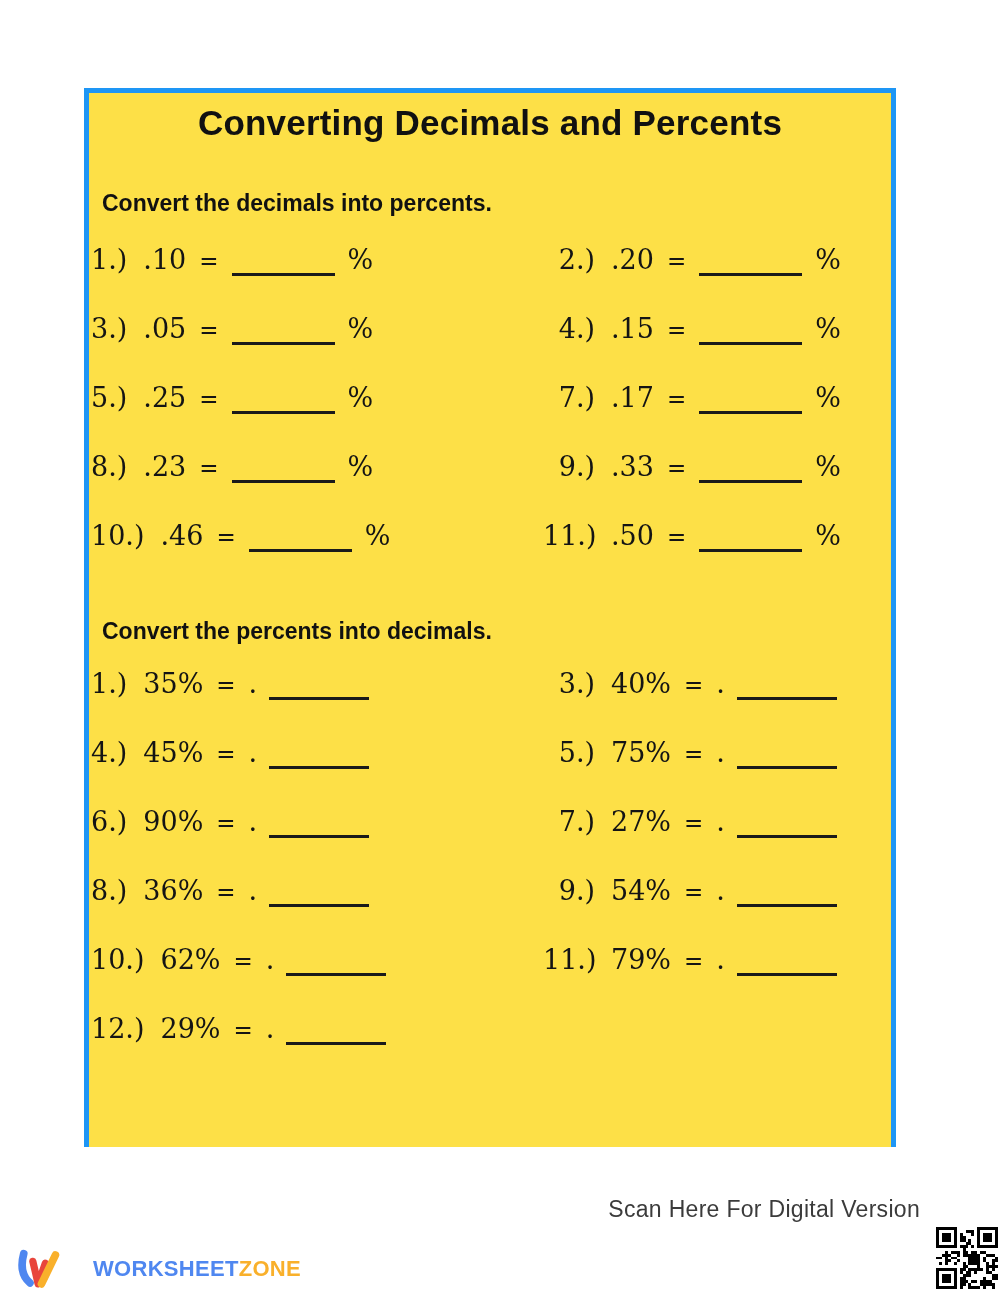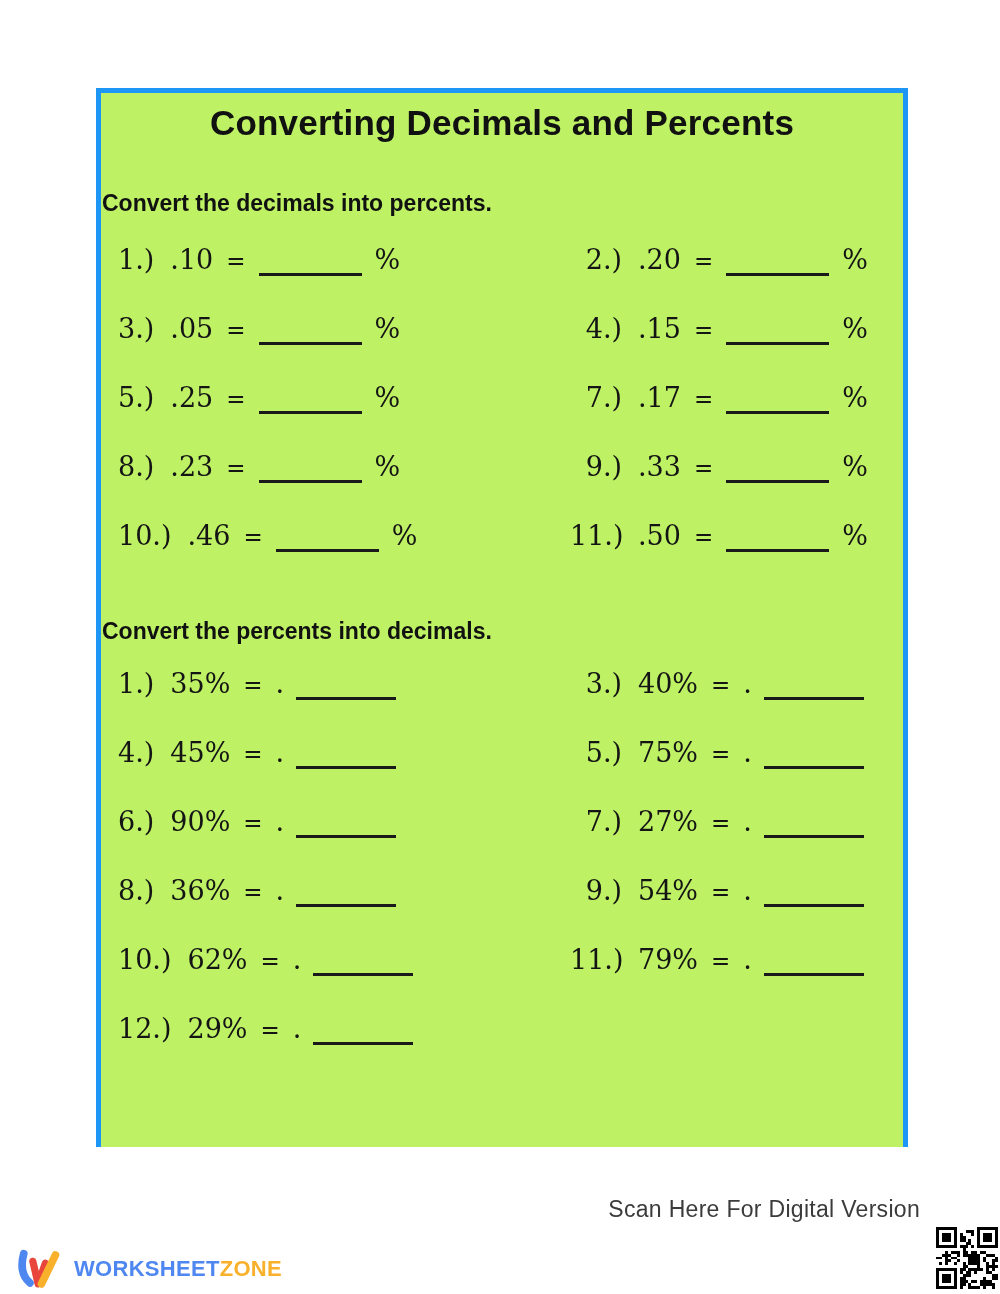--- a/index.html
+++ b/index.html
@@ -4,41 +4,41 @@
 <style>
   html,body { margin:0; padding:0; }
   body {
     width:1000px; height:1294px; position:relative; background:#ffffff;
     font-family:"Liberation Sans", sans-serif; color:#111;
     overflow:hidden;
   }
 
   
   .sheet {
-    position:absolute; left:96px; top:88px;
+    position:absolute; left:84px; top:88px;
     width:802px; height:1054px;
     border:5px solid #1e96f5; border-bottom:none;
-    background:#bef264;
+    background:#fde047;
     box-sizing:content-box;
   }
   .title {
     margin:10px 0 0 0; text-align:center;
     font-size:35px; font-weight:bold; letter-spacing:0.2px;
     font-family:"Liberation Sans", sans-serif;
   }
   .instruction {
-    font-size:23px; font-weight:bold; margin-left:1px;
+    font-size:23px; font-weight:bold; margin-left:13px;
     font-family:"Liberation Sans", sans-serif;
   }
   .instruction.first { margin-top:47px; }
   .instruction.second { margin-top:48px; }
 
   .problems {
     display:grid; grid-template-columns:452px 1fr;
-    margin-top:8px; padding-left:17px;
+    margin-top:8px; padding-left:2px;
   }
   .problems.second { margin-top:4px; }
 
   .problem {
     height:69px; line-height:69px; white-space:nowrap;
     font-family:"DejaVu Serif", serif; font-size:27px; color:#141414;
   }
   .problem .num { display:inline-block; margin-right:16px; }
   .problem:nth-child(2n) .num { width:52px; text-align:right; }
   .problem .val { }
@@ -50,21 +50,21 @@
   .problem .blank {
     display:inline-block; width:103px; height:3px; background:#1a1a1a;
     position:relative; top:7px;
   }
   .problems.second .blank { width:100px; }
   .problem .pct { margin-left:13px; }
 
   
   .brand {
     position:absolute; left:17px; top:1248px;
-    display:flex; align-items:center;
+    display:flex; align-items:center;gap:19px;
   }
   .brand svg { display:block; }
   .brand-text { margin-left:9px; font-size:22px; font-weight:800; letter-spacing:0.3px; }
   .brand-worksheet { color:#4f87f0; }
   .brand-zone { color:#f9b02b; }
 
   .scan-text {
     position:absolute; top:1196px; right:80px;
     font-size:23px; color:#3b3b3b; letter-spacing:0.3px;
   }

